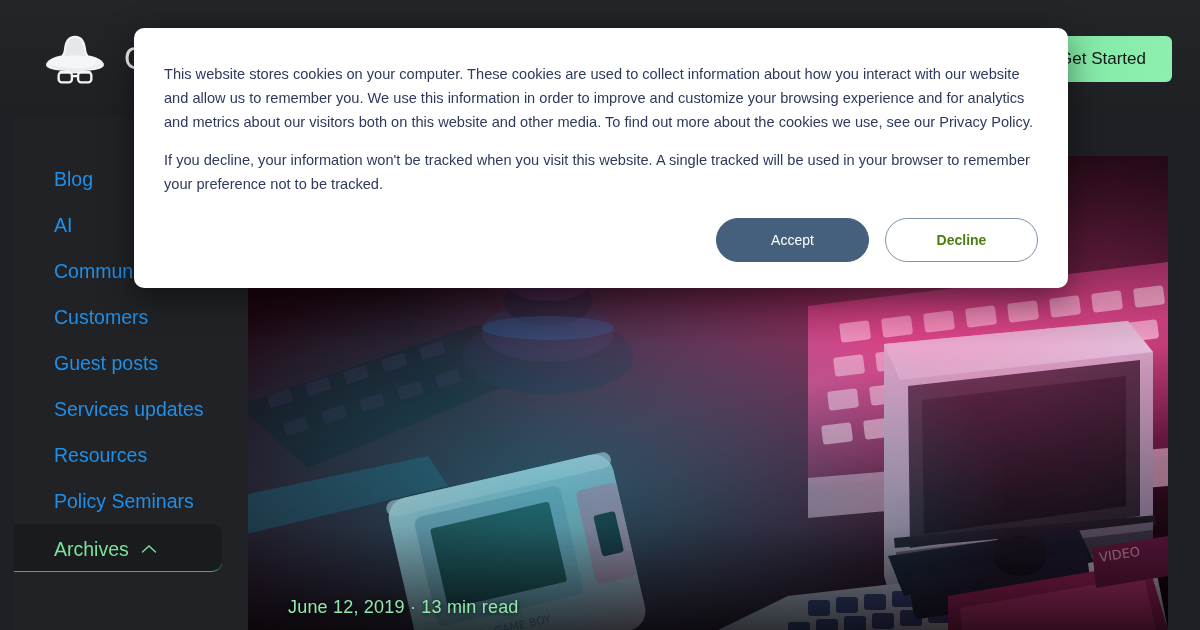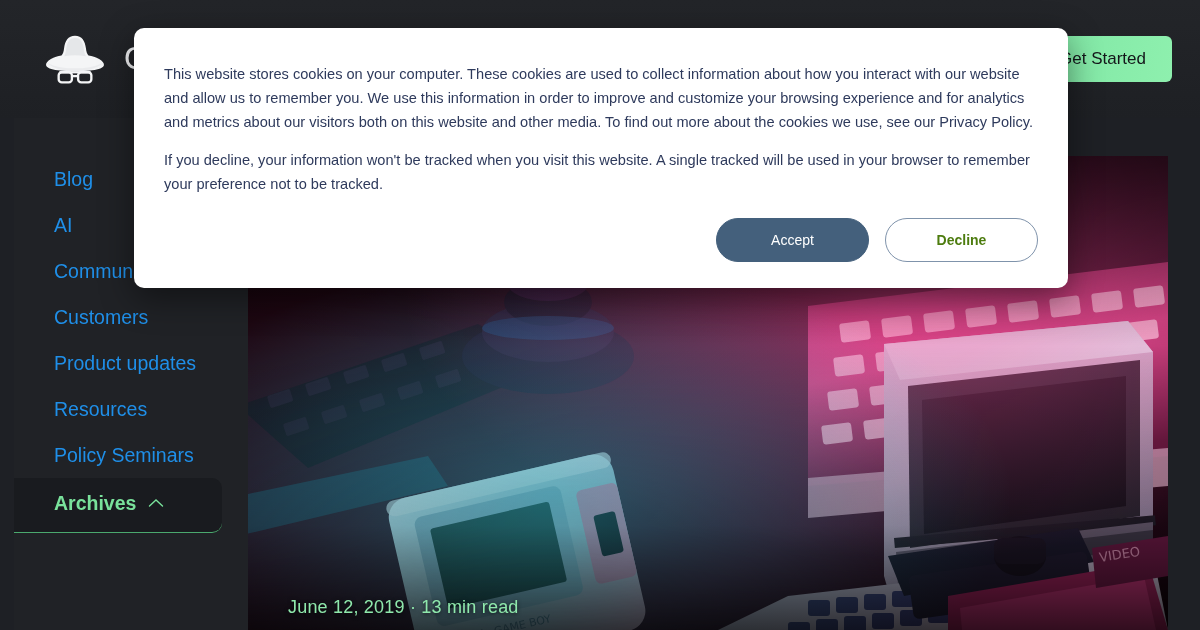--- a/index.html
+++ b/index.html
@@ -98,25 +98,24 @@
     cursor: pointer;
     white-space: nowrap;
   }
   .side-item.is-active {
     color: #79e29b;
     background: #191b1f;
     border-bottom: 1px solid #4ba96e;
     border-radius: 0 10px 10px 0;
     width: 208px;
     padding-top: 11px;
-    padding-bottom: 15px;
+    padding-bottom: 8px;
     display: flex;
     align-items: center;
     gap: 12px;
-    font-weight: bold;
   }
   .chevron-up {
     width: 16px; height: 10px;
     display: inline-block;
   }
 
   
   .hero {
     position: absolute;
     left: 248px;
@@ -222,21 +221,22 @@
     </nav>
 
     <button class="btn-get-started">Get Started</button>
   </div>
 
   <div class="sidebar">
     <a class="side-item">Blog</a>
     <a class="side-item">AI</a>
     <a class="side-item">Communication</a>
     <a class="side-item">Customers</a>
-    <a class="side-item">Product updates</a>
+    <a class="side-item">Guest posts</a>
+    <a class="side-item">Services updates</a>
     <a class="side-item">Resources</a>
     <a class="side-item">Policy Seminars</a>
     <a class="side-item is-active">
       <span>Archives</span>
       <svg class="chevron-up" viewBox="0 0 16 10">
         <path d="M1.5 8 L8 2 L14.5 8" fill="none" stroke="#79e29b" stroke-width="1.4" stroke-linecap="round"></path>
       </svg>
     </a>
   </div>
 

